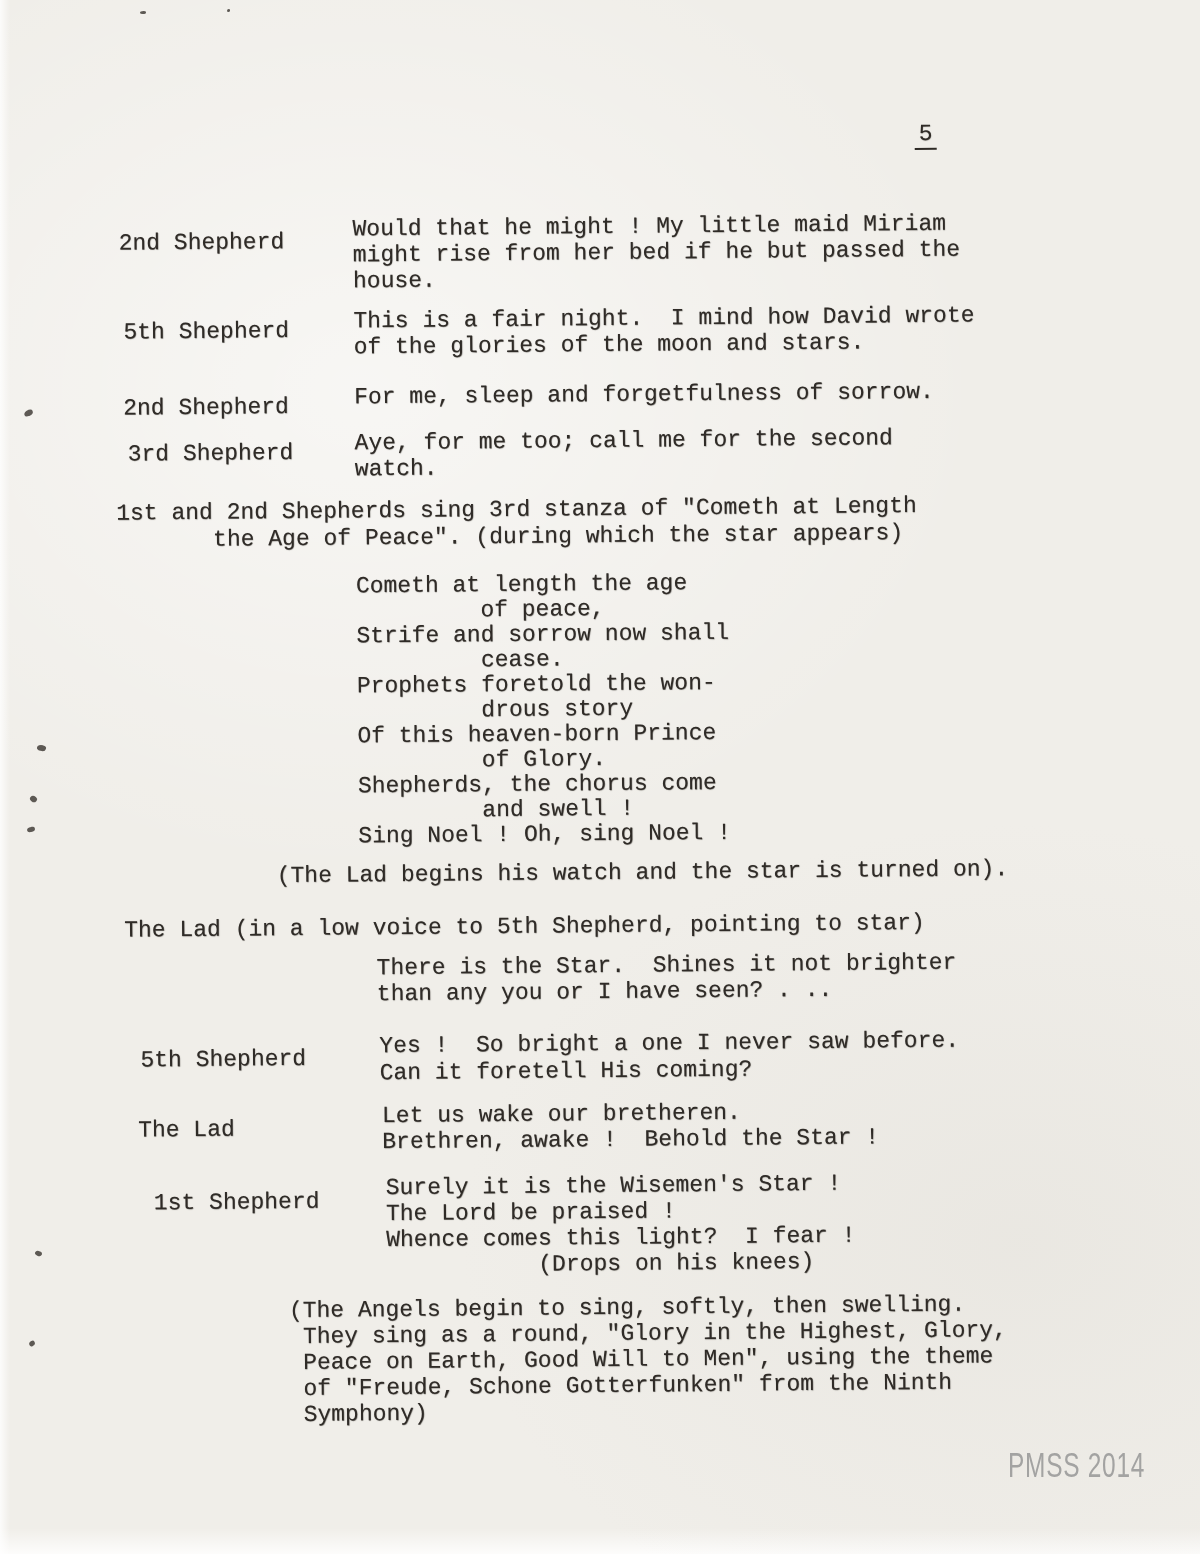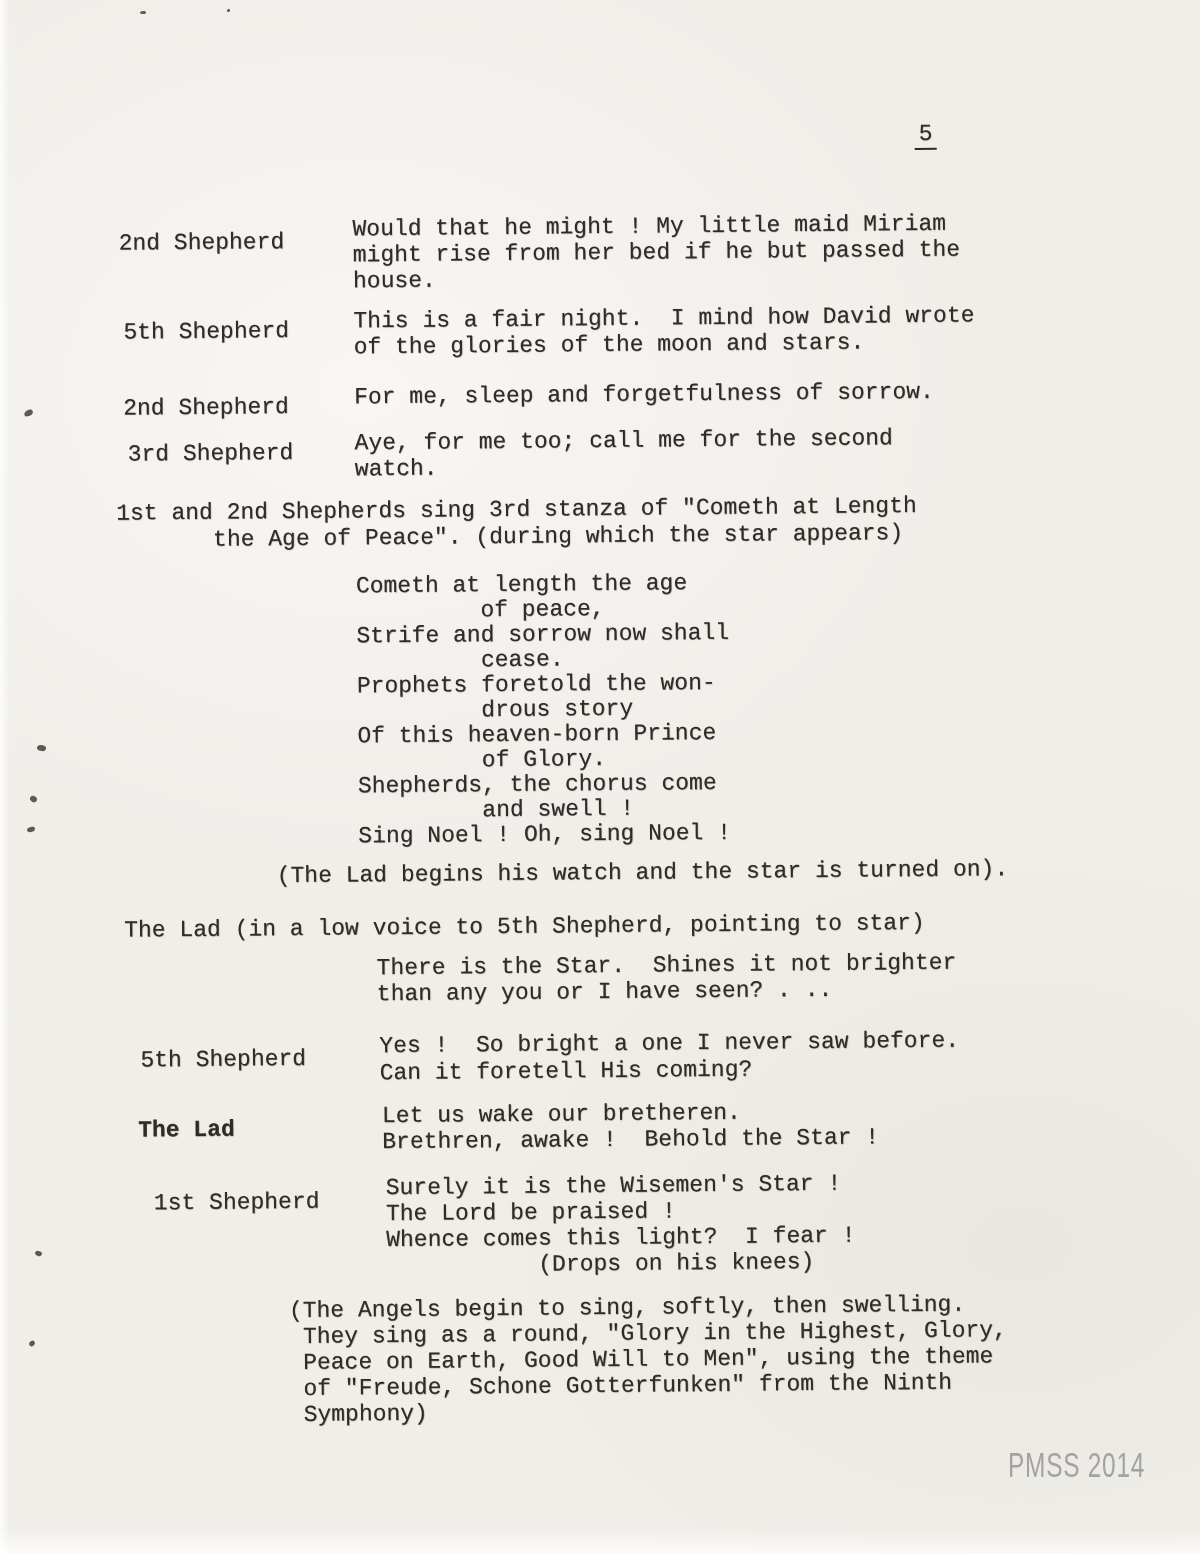--- a/index.html
+++ b/index.html
@@ -108,21 +108,21 @@
 
     <div class="tw" style="left:122px; top:913px;">The Lad (in a low voice to 5th Shepherd, pointing to star)</div>
 
     <div class="tw lh26" style="left:374px; top:953px;">There is the Star.  Shines it not brighter
 than any you or I have seen? . ..</div>
 
     <div class="tw" style="left:137px; top:1043px;">5th Shepherd</div>
     <div class="tw lh27" style="left:376px; top:1031px;">Yes !  So bright a one I never saw before.
 Can it foretell His coming?</div>
 
-    <div class="tw" style="left:134px; top:1113px;font-weight:bold;">The Lad</div>
+    <div class="tw" style="left:134px; top:1113px;">The Lad</div>
     <div class="tw lh26" style="left:378px; top:1101px;">Let us wake our bretheren.
 Brethren, awake !  Behold the Star !</div>
 
     <div class="tw" style="left:149px; top:1186px;">1st Shepherd</div>
     <div class="tw lh26" style="left:381px; top:1173px;">Surely it is the Wisemen's Star !
 The Lord be praised !
 Whence comes this light?  I fear !
            (Drops on his knees)</div>
 
     <div class="tw lh26" style="left:283px; top:1295px;">(The Angels begin to sing, softly, then swelling.

